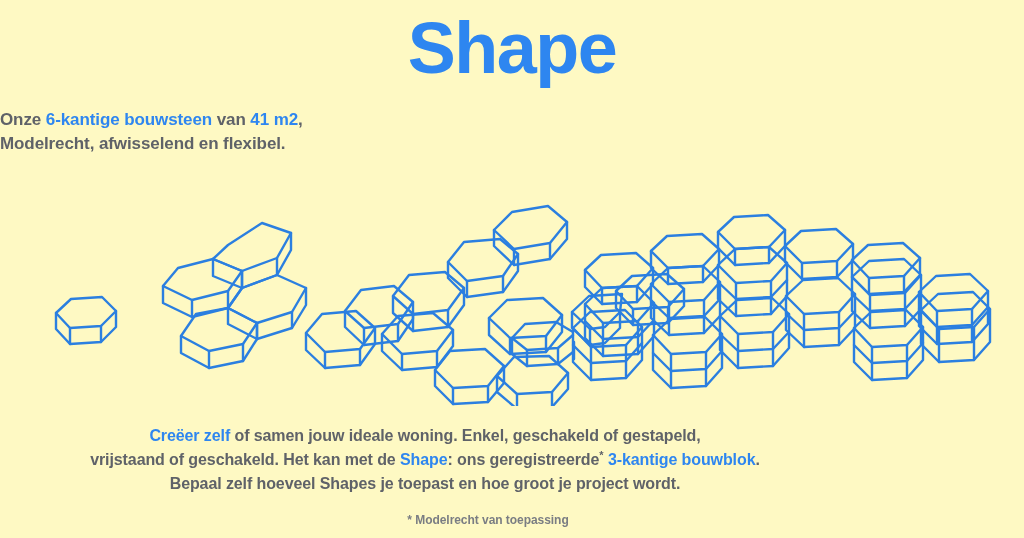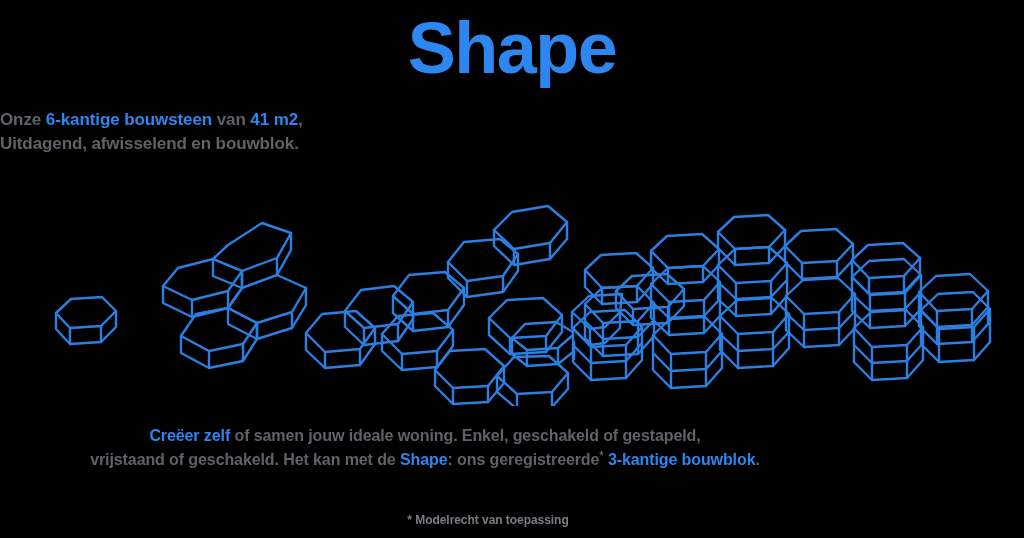--- a/index.html
+++ b/index.html
@@ -13,21 +13,21 @@
 
   body {
     font-family: "Liberation Sans", sans-serif;
     position: relative;
   }
 
   .page {
     position: relative;
     width: 1024px;
     height: 538px;
-    background: #000000;
+    background: #fef9c3;
     padding-left: 7px;
   }
 
   
   .title {
     position: absolute;
     top: 8px;
     left: 0;
     width: 1024px;
     text-align: center;
@@ -106,21 +106,21 @@
 </style>
 </head>
 <body>
 
 <div class="page">
 
   <div class="title">Shape</div>
 
   <div class="intro">
     <div><span>Onze </span><span class="accent">6-kantige bouwsteen</span><span> van </span><span class="accent">41 m2</span><span>,</span></div>
-    <div>Uitdagend, afwisselend en bouwblok.</div>
+    <div>Modelrecht, afwisselend en flexibel.</div>
   </div>
 
   <div class="illustration">
     <svg width="1024" height="210" viewBox="0 0 1024 210" xmlns="http://www.w3.org/2000/svg">
 
       <g>
 
         <path class="hexline" d="M 56 117 L 71 103 L 102 101 L 116 115 L 101 130 L 70 132 Z"></path>
 
         <path class="hexline" d="M 56 117 L 56 133 L 70 148 L 101 146 L 116 131 L 116 115"></path>
@@ -306,17 +306,18 @@
         <path class="hexline" d="M 527 154 L 527 170"></path>
         <path class="hexline" d="M 558 152 L 558 168"></path>
       </g>
 
     </svg>
   </div>
 
   <div class="closing">
     <div><span class="accent">Creëer zelf</span><span> of samen jouw ideale woning. Enkel, geschakeld of gestapeld,</span></div>
     <div><span>vrijstaand of geschakeld. Het kan met de </span><span class="accent">Shape</span><span>: ons geregistreerde</span><sup>*</sup><span class="accent"> 3-kantige bouwblok</span><span>.</span></div>
+    <div>Bepaal zelf hoeveel Shapes je toepast en hoe groot je project wordt.</div>
   </div>
 
   <div class="footnote">* Modelrecht van toepassing</div>
 
 </div>
 
 </body></html>

